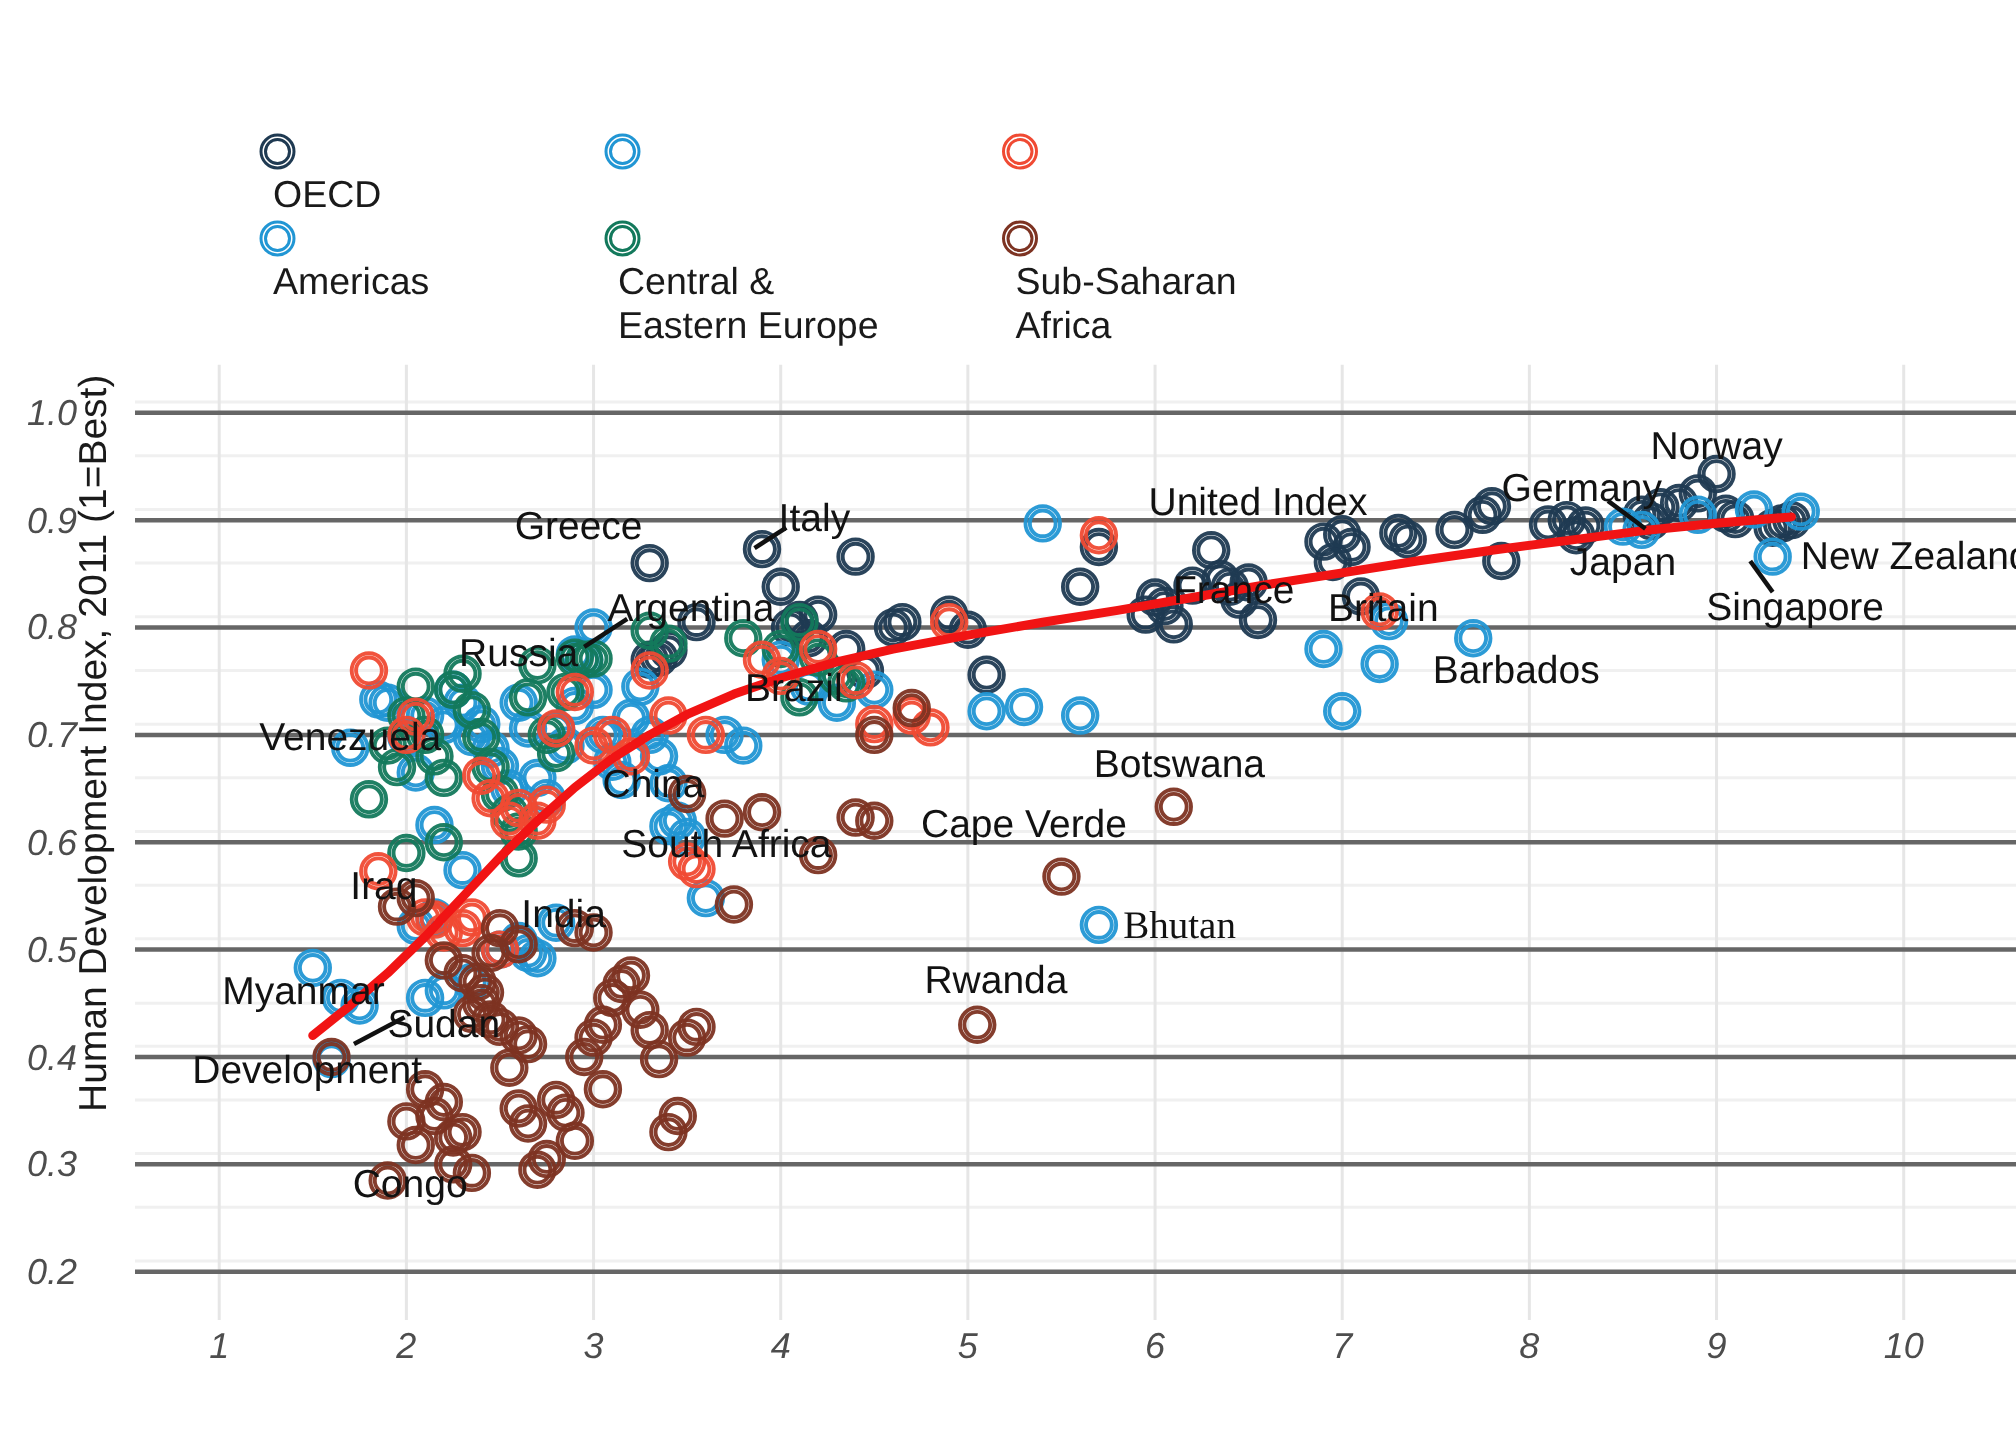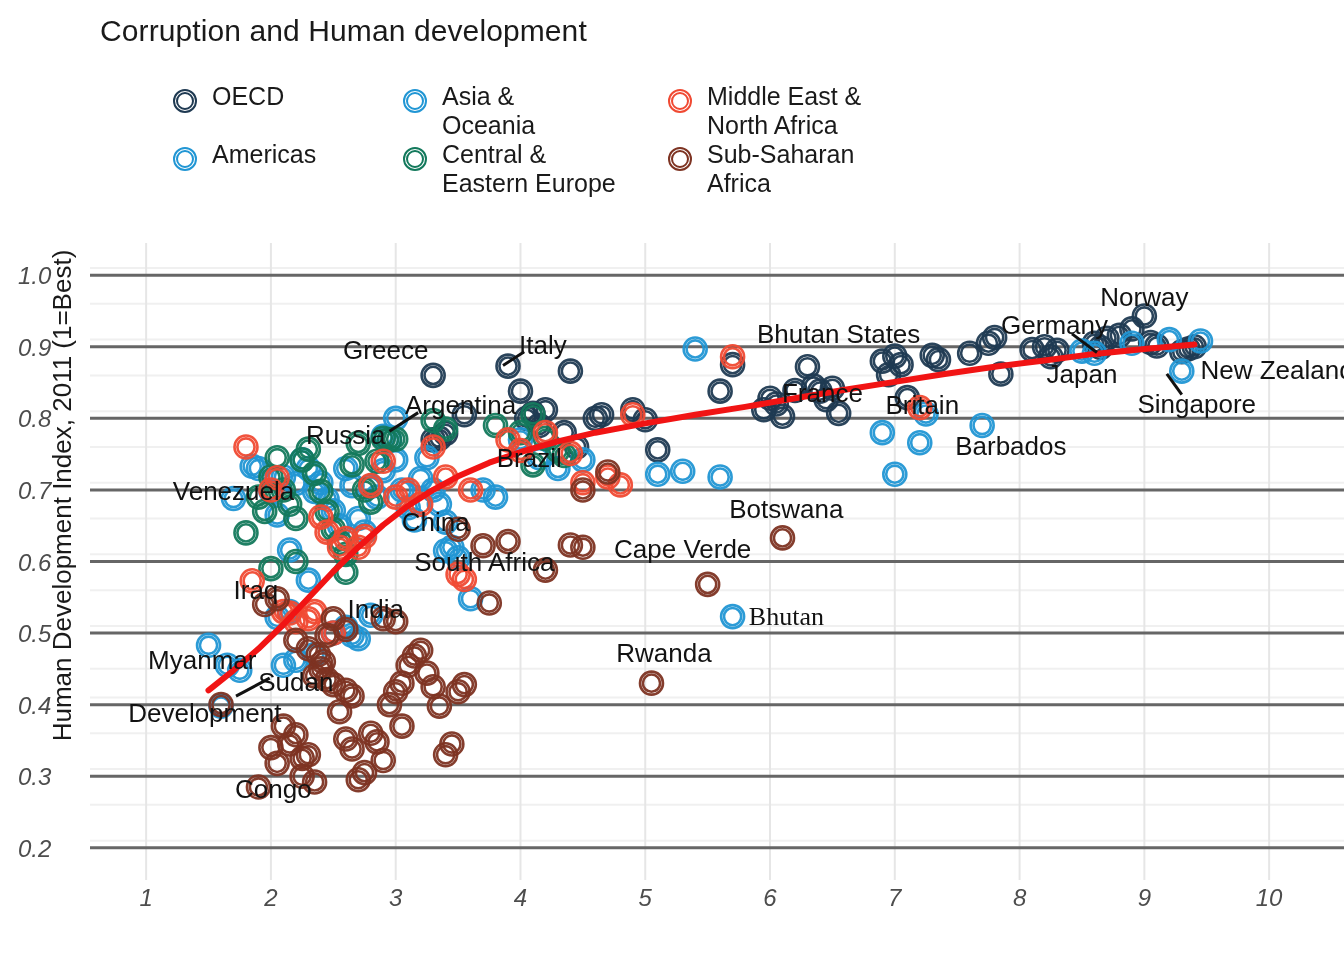--- a/index.html
+++ b/index.html
@@ -46,20 +46,21 @@
   .legend-col { position: absolute; top: 0; }
   .legend-col.c1 { left: 0px;   width: 230px; }
   .legend-col.c2 { left: 230px; width: 265px; }
   .legend-col.c3 { left: 495px; width: 265px; }
 
   .legend-item {
     position: absolute;
     display: flex;
     align-items: flex-start;
     white-space: nowrap;
+    flex-direction: column;
   }
   .legend-item.r1 { top: 4px; }
   .legend-item.r2 { top: 62px; }
 
   .legend-key {
     width: 30px;
     height: 30px;
     flex: 0 0 30px;
     position: relative;
     margin-top: 4px;
@@ -142,21 +143,20 @@
     line-height: 1;
   }
   .pt-label.anchor-start { transform: translate(0, -50%); }
   .pt-label.anchor-mid { transform: translate(-50%, -50%); }
 </style>
 </head>
 <body>
 
 <div id="chart-root">
 
-  <div class="chart-title">Corruption and Human development</div>
 
   <div class="legend" id="legend">
     <div class="legend-col c1">
         <div class="legend-item r1">
           <span class="legend-key">
             <span class="ring-outer" style="border-color: rgb(31, 58, 82);"></span>
             <span class="ring-inner" style="border-color: rgb(31, 58, 82);"></span>
           </span>
           <span class="legend-label">OECD</span>
         </div>
@@ -167,40 +167,36 @@
           </span>
           <span class="legend-label">Americas</span>
         </div>
       </div>
     <div class="legend-col c2">
         <div class="legend-item r1">
           <span class="legend-key">
             <span class="ring-outer" style="border-color: rgb(33, 150, 212);"></span>
             <span class="ring-inner" style="border-color: rgb(33, 150, 212);"></span>
           </span>
-          <span class="legend-label">Asia &amp;
-Oceania</span>
         </div>
         <div class="legend-item r2">
           <span class="legend-key">
             <span class="ring-outer" style="border-color: rgb(19, 121, 92);"></span>
             <span class="ring-inner" style="border-color: rgb(19, 121, 92);"></span>
           </span>
           <span class="legend-label">Central &amp;
 Eastern Europe</span>
         </div>
       </div>
     <div class="legend-col c3">
         <div class="legend-item r1">
           <span class="legend-key">
             <span class="ring-outer" style="border-color: rgb(240, 74, 51);"></span>
             <span class="ring-inner" style="border-color: rgb(240, 74, 51);"></span>
           </span>
-          <span class="legend-label">Middle East &amp;
-North Africa</span>
         </div>
         <div class="legend-item r2">
           <span class="legend-key">
             <span class="ring-outer" style="border-color: rgb(125, 51, 34);"></span>
             <span class="ring-inner" style="border-color: rgb(125, 51, 34);"></span>
           </span>
           <span class="legend-label">Sub-Saharan
 Africa</span>
         </div>
       </div>
@@ -823,21 +819,21 @@
         <path d="M118.5 447.3 L143.5 427.3 L168.4 405.8 L193.4 381.5 L218.4 355.0 L243.3 328.5 L268.3 304.2 L293.2 282.0 L318.2 262.7 L343.1 246.9 L368.1 233.3 L399.3 219.7 L430.5 209.0 L467.9 198.3 L505.3 189.7 L555.3 180.4 L605.2 171.8 L655.1 163.9 L705.0 155.3 L754.9 146.7 L804.8 138.9 L854.7 131.0 L904.6 123.8 L954.5 117.4 L1004.4 110.9 L1054.4 105.9 L1104.3 101.6" fill="none" stroke="#f11414" stroke-width="6" stroke-linecap="round" stroke-linejoin="round"></path>
         <g>
           <line x1="981.9880597014926" y1="90.89775280898868" x2="1006.9432835820895" y2="109.50674157303365" stroke="#111111" stroke-width="3"></line>
           <line x1="434.22089552238816" y1="108.79101123595501" x2="413.00895522388055" y2="122.38988764044939" stroke="#111111" stroke-width="3"></line>
           <line x1="1091.7910447761196" y1="151.73483146067417" x2="1076.8179104477613" y2="130.97865168539323" stroke="#111111" stroke-width="3"></line>
           <line x1="328.1611940298508" y1="169.62808988764033" x2="299.46268656716427" y2="188.23707865168535" stroke="#111111" stroke-width="3"></line>
           <line x1="179.6776119402985" y1="435.16404494382016" x2="145.98805970149255" y2="453.0573033707865" stroke="#111111" stroke-width="3"></line>
         </g>
       </svg>
   <div class="pt-label anchor-mid" style="left: 1054.36px; top: 53.6798px;">Norway</div>
-      <div class="pt-label anchor-mid" style="left: 748.657px; top: 90.8978px;">Bhutan States</div>
+      <div class="pt-label anchor-mid" style="left: 748.657px; top: 90.8978px;">United Index</div>
       <div class="pt-label anchor-mid" style="left: 964.519px; top: 82.309px;">Germany</div>
       <div class="pt-label anchor-start" style="left: 1110.51px; top: 126.684px;">New Zealand</div>
       <div class="pt-label anchor-mid" style="left: 991.97px; top: 130.979px;">Japan</div>
       <div class="pt-label anchor-mid" style="left: 452.937px; top: 102.349px;">Italy</div>
       <div class="pt-label anchor-mid" style="left: 295.719px; top: 107.36px;">Greece</div>
       <div class="pt-label anchor-mid" style="left: 732.436px; top: 149.588px;">France</div>
       <div class="pt-label anchor-mid" style="left: 832.257px; top: 162.471px;">Britain</div>
       <div class="pt-label anchor-mid" style="left: 1106.76px; top: 161.039px;">Singapore</div>
       <div class="pt-label anchor-mid" style="left: 370.585px; top: 162.471px;">Argentina</div>
       <div class="pt-label anchor-mid" style="left: 255.791px; top: 191.816px;">Russia</div>

